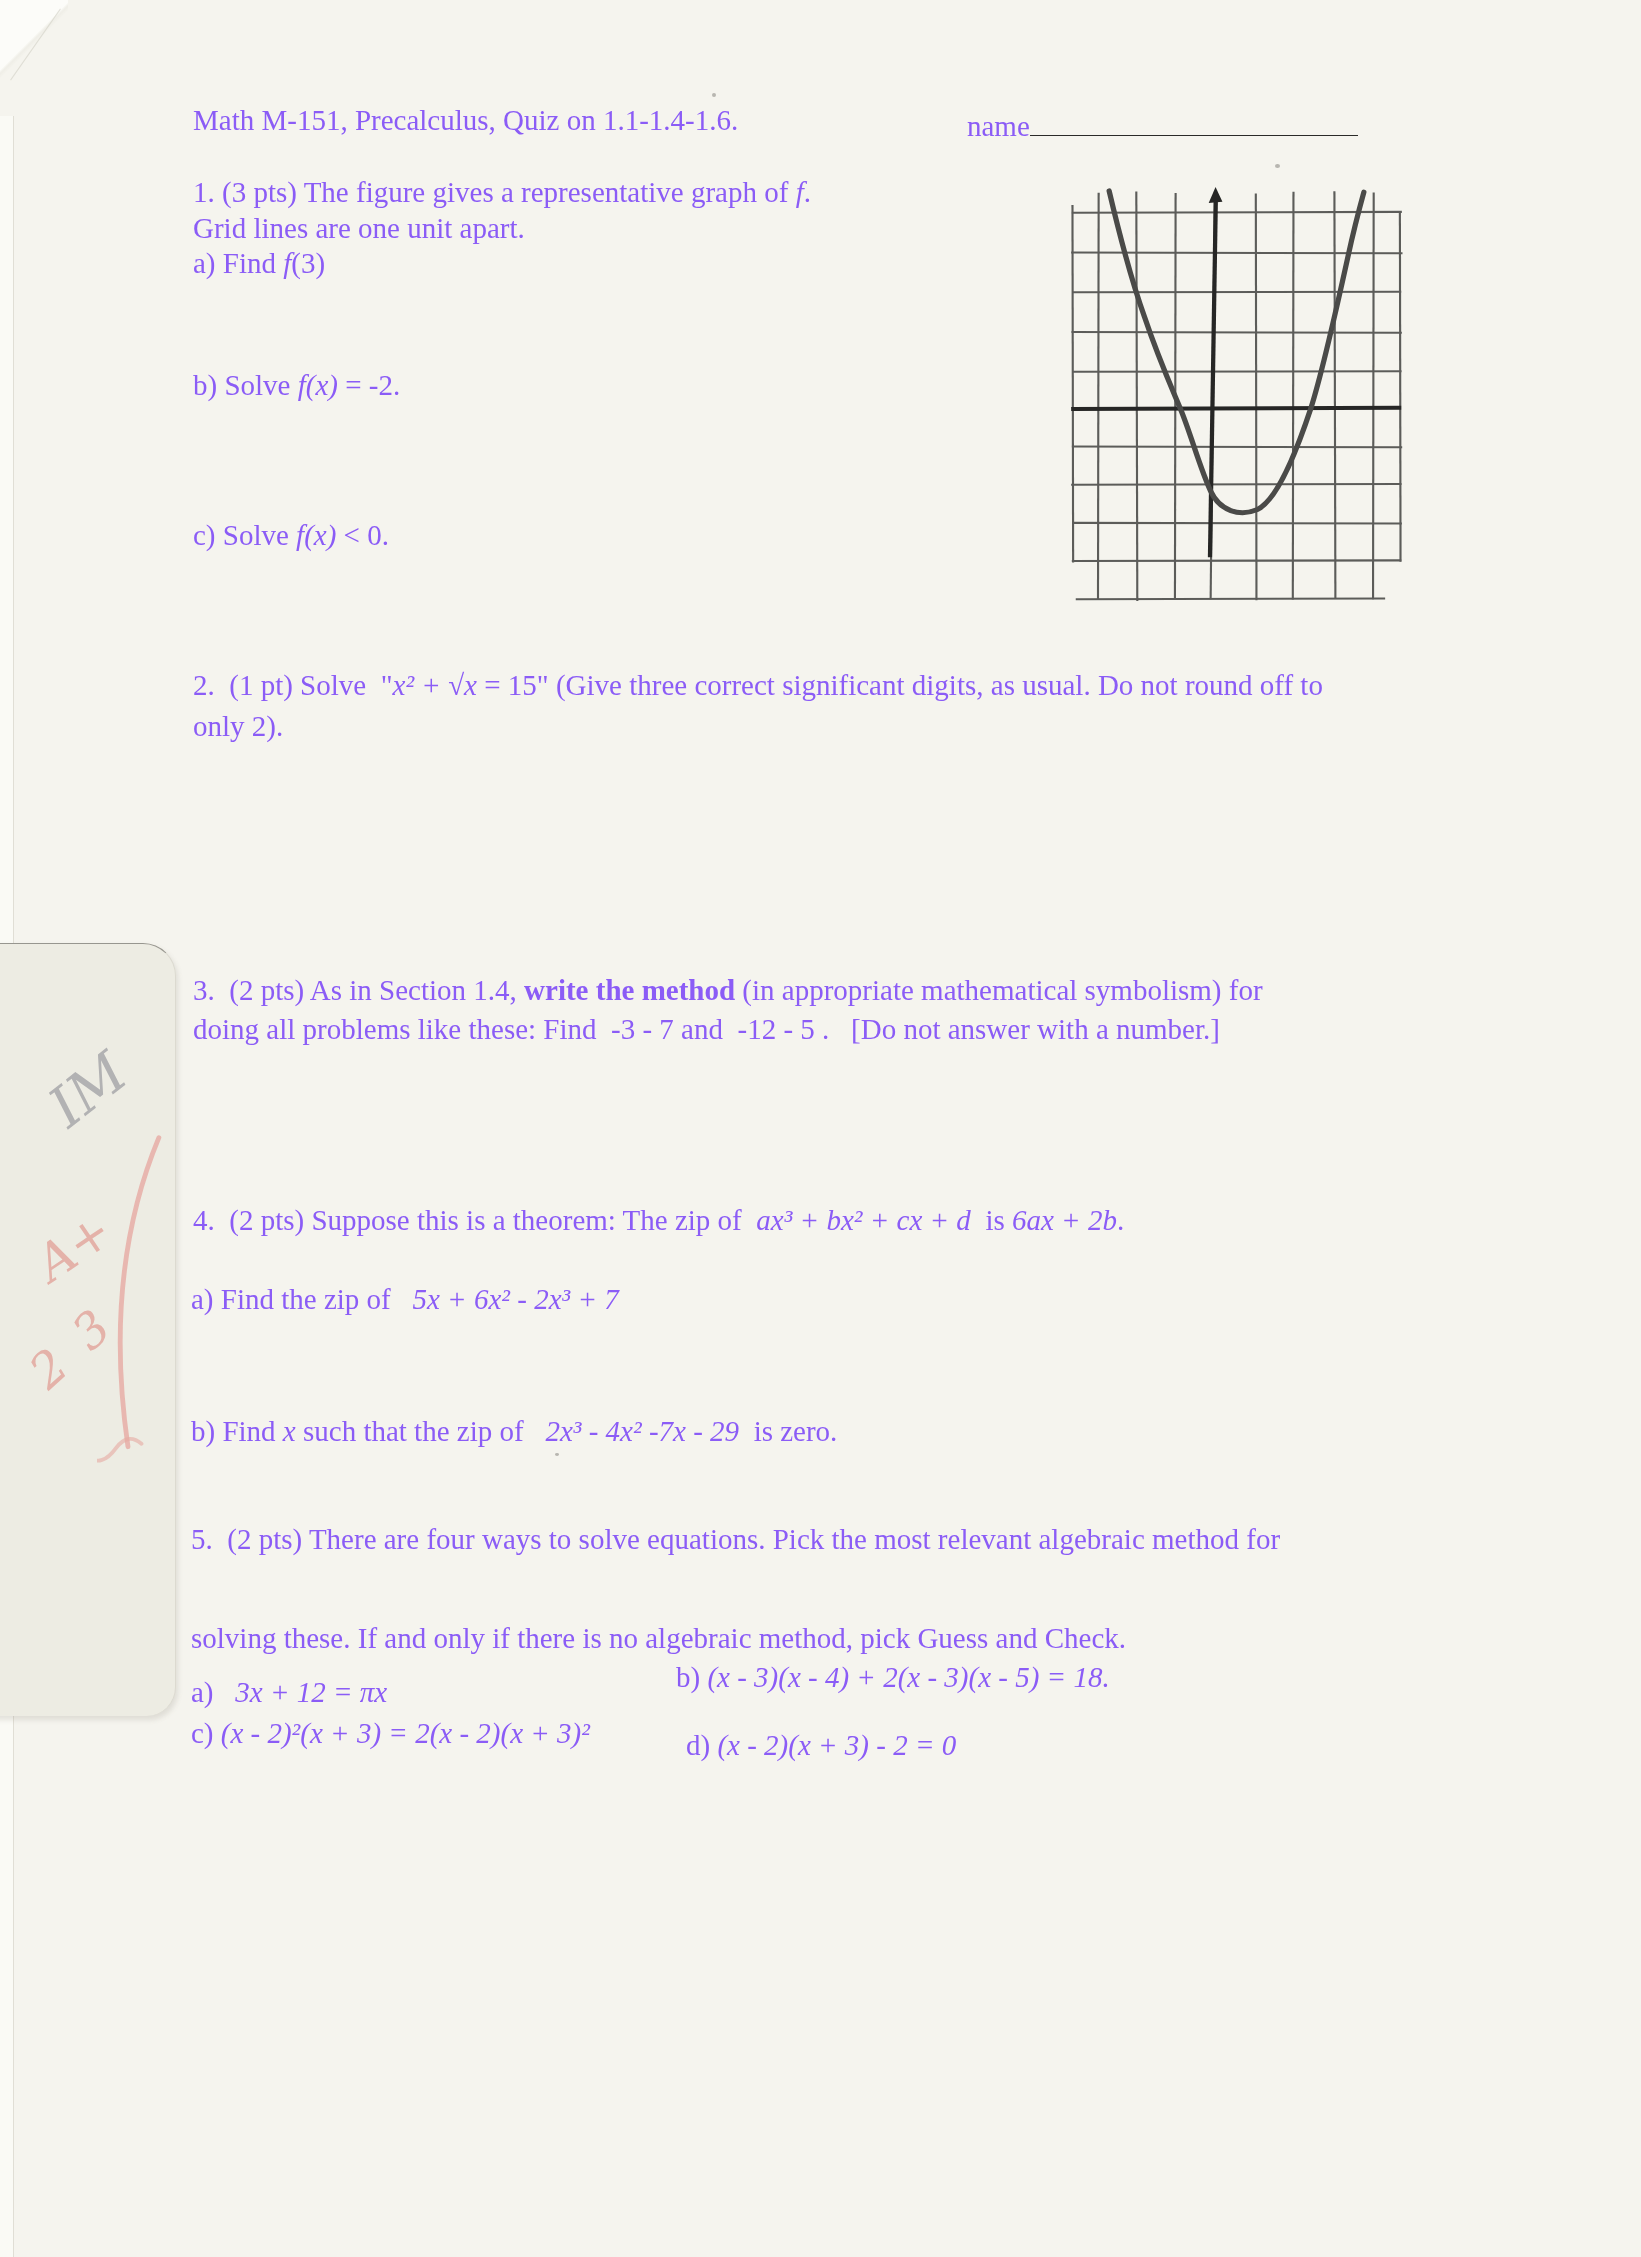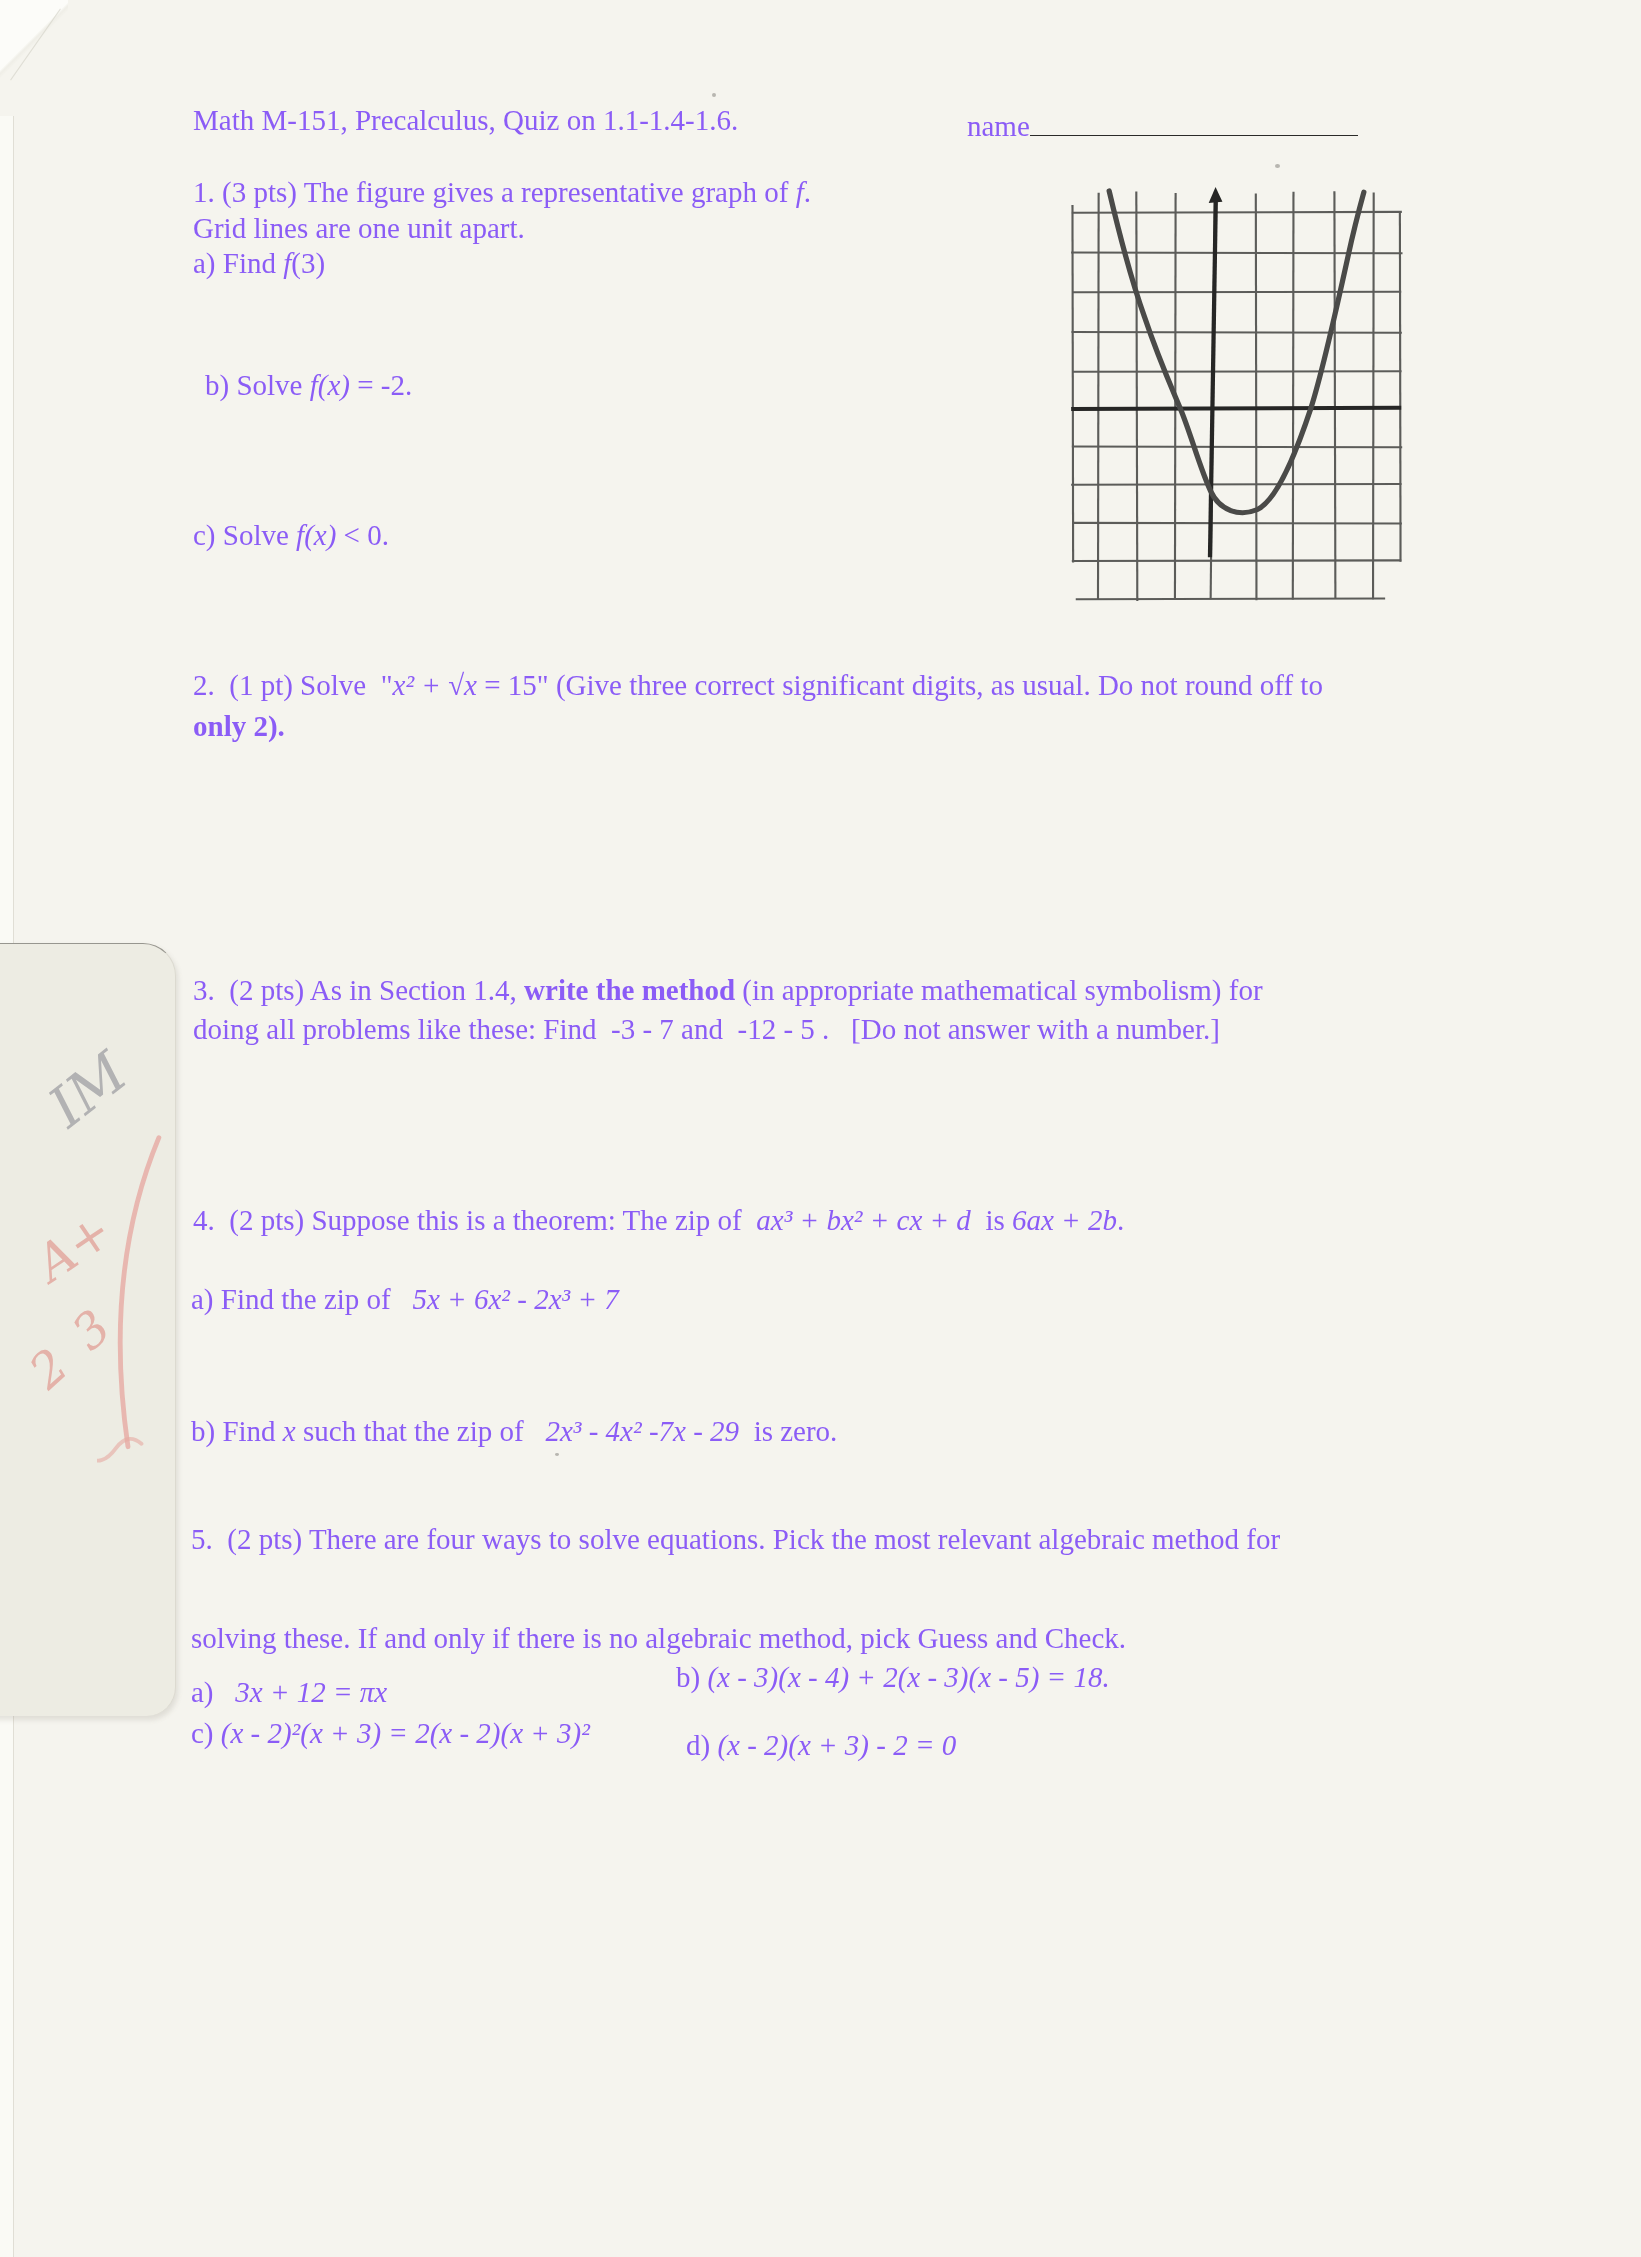--- a/index.html
+++ b/index.html
@@ -42,21 +42,21 @@
     <path d="M64,10 Q6,150 32,330" fill="none" stroke="#e6aaa2" stroke-width="5" stroke-linecap="round" opacity="0.8"></path>
     <path d="M-40,345 q14,-22 30,-6 q14,14 30,-8 q12,-16 26,-4" fill="none" stroke="#e6aaa2" stroke-width="4" stroke-linecap="round" opacity="0.6"></path>
   </svg>
 
   <div class="t" style="left:193px;top:103px;">Math M-151, Precalculus, Quiz on 1.1-1.4-1.6.</div>
   <div class="t" style="left:967px;top:106px;"><span>name</span><span class="name-underline"></span></div>
 
   <div class="t" style="left:193px;top:175px;"><span>1. (3 pts) The figure gives a representative graph of </span><span class="it">f</span><span>.</span></div>
   <div class="t" style="left:193px;top:211px;">Grid lines are one unit apart.</div>
   <div class="t" style="left:193px;top:246px;"><span>a) Find </span><span class="it">f</span><span>(3)</span></div>
-  <div class="t" style="left:193px;top:368px;margin-left:12px;"><span>b) Solve </span><span class="it">f(x)</span><span> = -2.</span></div>
+  <div class="t" style="left:193px;top:368px;"><span>b) Solve </span><span class="it">f(x)</span><span> = -2.</span></div>
   <div class="t" style="left:193px;top:518px;text-align:center;"><span>c) Solve </span><span class="it">f(x)</span><span> &lt; 0.</span></div>
 
   <svg class="graph" viewBox="0 0 1240 1456" preserveAspectRatio="none">
     <g stroke="#424240" stroke-width="6.5" opacity="0.85">
       <line x1="90" y1="160" x2="92" y2="1285"></line>
       <line x1="170" y1="122" x2="168" y2="1402"></line>
       <line x1="285" y1="118" x2="288" y2="1406"></line>
       <line x1="405" y1="123" x2="403" y2="1400"></line>
       <line x1="525" y1="120" x2="512" y2="1400"></line>
       <line x1="650" y1="124" x2="652" y2="1403"></line>
@@ -82,21 +82,21 @@
              C 235,260 268,392 310,512
              C 352,640 385,716 420,802
              C 452,882 480,990 512,1060
              C 540,1122 600,1142 655,1118
              C 708,1092 765,965 818,800
              C 852,690 900,470 932,320
              C 952,225 968,165 980,120" fill="none" stroke="#4a4a48" stroke-width="16" stroke-linecap="round"></path>
   </svg>
 
   <div class="t" style="left:193px;top:668px;"><span>2.  (1 pt) Solve  "</span><span class="it">x² + √x</span><span> = 15" (Give three correct significant digits, as usual. Do not round off to</span></div>
-  <div class="t" style="left:193px;top:709px;font-weight:bold;">only 2).</div>
+  <div class="t" style="left:193px;top:709px;">only 2).</div>
 
   <div class="t" style="left:193px;top:973px;"><span>3.  (2 pts) As in Section 1.4, </span><span class="b">write the method</span><span> (in appropriate mathematical symbolism) for</span></div>
   <div class="t" style="left:193px;top:1012px;">doing all problems like these: Find  -3 - 7 and  -12 - 5 .   [Do not answer with a number.]</div>
 
   <div class="t" style="left:193px;top:1203px;"><span>4.  (2 pts) Suppose this is a theorem: The zip of  </span><span class="it">ax³ + bx² + cx + d</span><span>  is </span><span class="it">6ax + 2b</span><span>.</span></div>
   <div class="t" style="left:191px;top:1282px;"><span>a) Find the zip of   </span><span class="it">5x + 6x² - 2x³ + 7</span></div>
   <div class="t" style="left:191px;top:1390px;margin-top:24px;"><span>b) Find </span><span class="it">x</span><span> such that the zip of   </span><span class="it">2x³ - 4x² -7x - 29</span><span>  is zero.</span></div>
 
   <div class="t" style="left:191px;top:1522px;">5.  (2 pts) There are four ways to solve equations. Pick the most relevant algebraic method for</div>
   <div class="t" style="left:191px;top:1621px;">solving these. If and only if there is no algebraic method, pick Guess and Check.</div>

